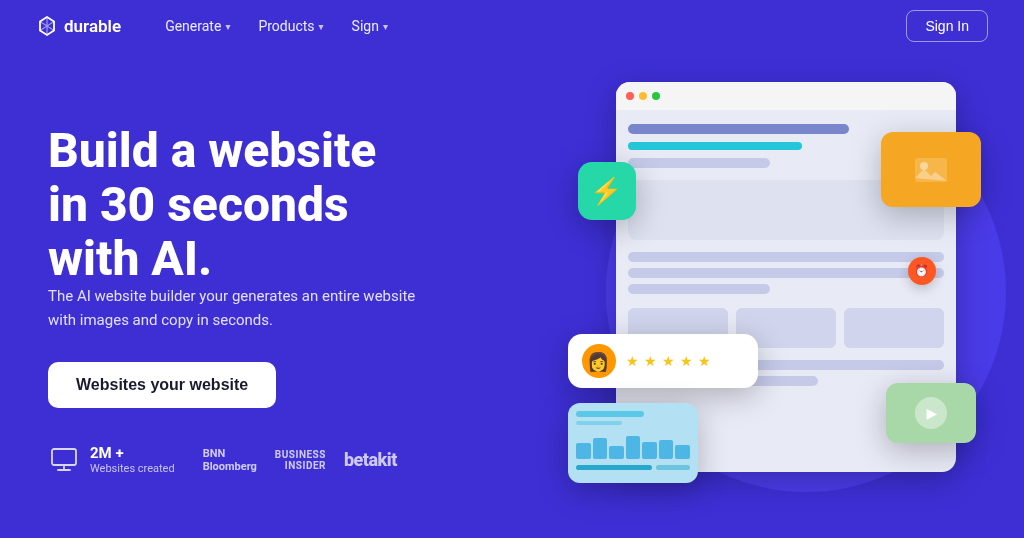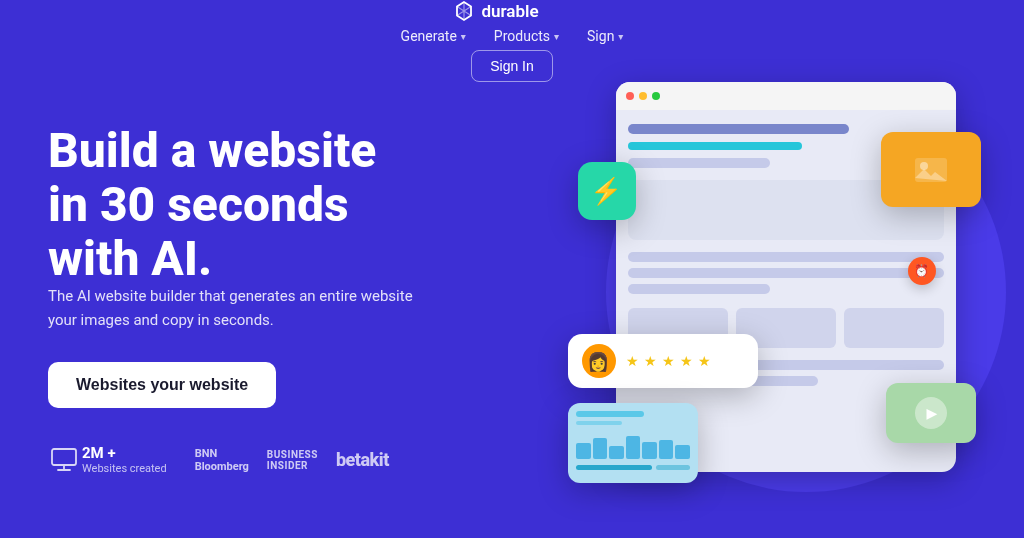--- a/index.html
+++ b/index.html
@@ -9,26 +9,25 @@
       color: white;
       width: 1024px;
       height: 538px;
       overflow: hidden;
     }
 
     
     nav {
       display: flex;
       align-items: center;
-      padding: 0 24px;
+      padding: 0 36px;
       height: 52px;
       background: #3d2fd4;
       position: relative;
       z-index: 10;
-      flex-direction: column;
     }
     .logo {
       display: flex;
       align-items: center;
       gap: 6px;
       margin-right: 32px;
     }
     .logo-icon {
       width: 22px;
       height: 22px;
@@ -111,21 +110,21 @@
 
     
     .social-proof {
       display: flex;
       align-items: center;
       gap: 28px;
     }
     .stat-block {
       display: flex;
       align-items: center;
-      gap: 2px;
+      gap: 10px;
     }
     .stat-icon {
       width: 32px;
       height: 32px;
       opacity: 0.8;
     }
     .stat-text {
       display: flex;
       flex-direction: column;
     }
@@ -405,38 +404,38 @@
       <span class="chevron">▾</span>
     </div>
   </div>
 
   <button class="sign-in-btn">Sign In</button>
 </nav>
 
 <section class="hero">
   <div class="hero-left">
     <h1 class="hero-title">Build a website<br>in 30 seconds<br>with AI.</h1>
-    <p class="hero-subtitle">The AI website builder that generates an entire website your images and copy in seconds.</p>
+    <p class="hero-subtitle">The AI website builder your generates an entire website with images and copy in seconds.</p>
     <button class="cta-btn">Websites your website</button>
 
     <div class="social-proof">
       <div class="stat-block">
         <svg class="stat-icon" viewBox="0 0 32 32" fill="none">
           <rect x="4" y="5" width="24" height="16" rx="2" stroke="white" stroke-width="1.8" fill="none"></rect>
           <path d="M10 26h12M16 21v5" stroke="white" stroke-width="1.8" stroke-linecap="round"></path>
         </svg>
         <div class="stat-text">
           <span class="stat-number">2M +</span>
           <span class="stat-label">Websites created</span>
         </div>
       </div>
 
       <div class="press-logos">
         <div class="press-logo bnn">BNN<br>Bloomberg</div>
-        <div class="press-logo" style="font-size:10px; letter-spacing:0.5px;">BUSINESS<br>INSIDER</div>
+        <div class="press-logo" style="font-size:10px; letter-spacing:0.5px;text-align:right;">BUSINESS<br>INSIDER</div>
         <div class="press-logo betakit">betakit</div>
       </div>
     </div>
   </div>
 
   <div class="hero-right">
 
     <div class="blob"></div>
 
     <div class="browser-mockup float-card">

